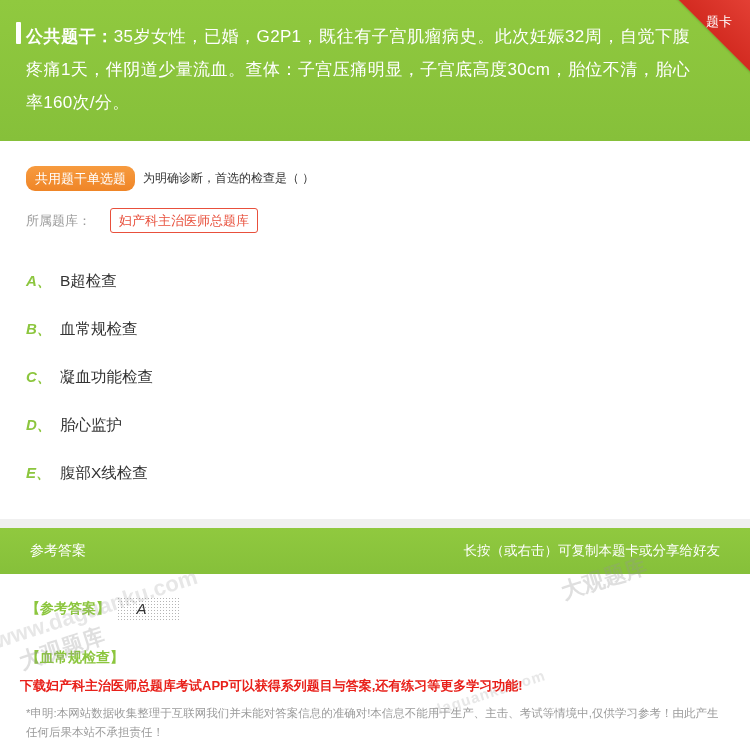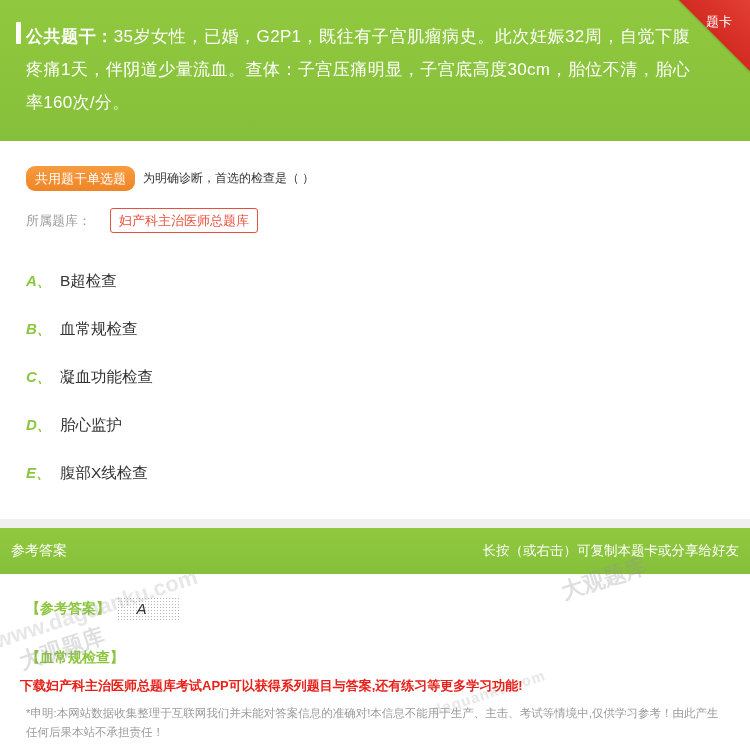--- a/index.html
+++ b/index.html
@@ -146,21 +146,21 @@
   }
 
   
   .answer-bar {
     background: #8cc63e;
     background: linear-gradient(180deg, #90c93f 0%, #86c03a 100%);
     height: 46px;
     display: flex;
     align-items: center;
     justify-content: space-between;
-    padding: 0 11px;
+    padding: 0 30px;
     box-sizing: border-box;
     color: #ffffff;
     font-size: 14px;
   }
   .answer-bar .right {
     font-size: 13.5px;
   }
 
   
   .answer-body {

